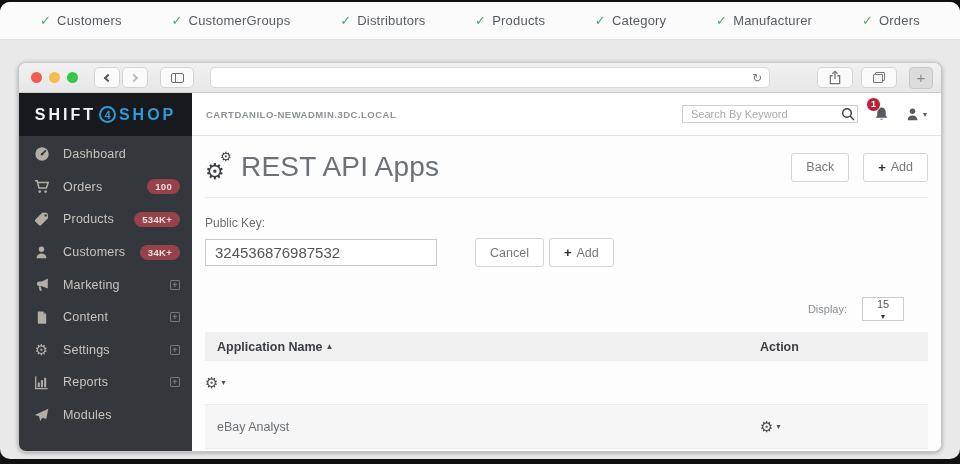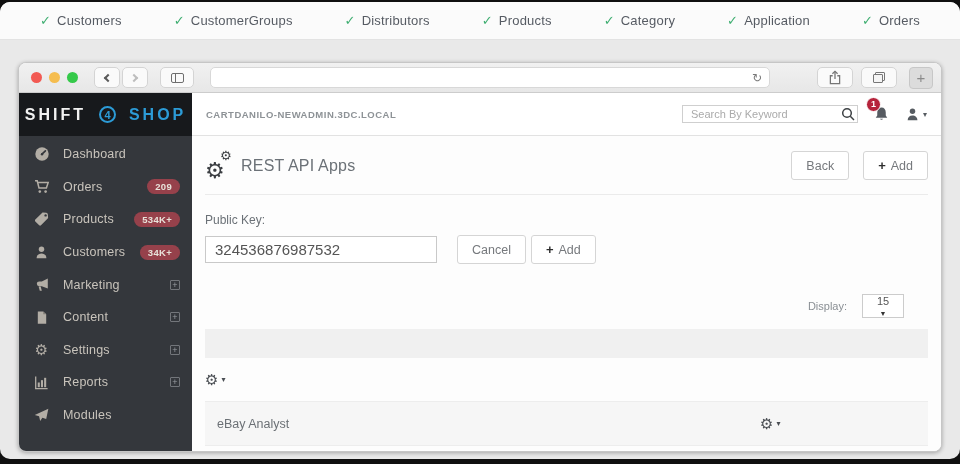--- a/index.html
+++ b/index.html
@@ -51,21 +51,21 @@
                      border:1.5px solid #777; border-radius:1px; }
   .tabs-ic::after { content:""; position:absolute; left:0; bottom:0; width:8px; height:7px;
                     border:1.5px solid #777; border-radius:1px; background:#f5f5f5; }
   .newtab-btn { width:24px; height:22px; background:#dcdcdc; border:1px solid #c7c7c7;
                 border-radius:4px; display:flex; align-items:center; justify-content:center;
                 color:#8a8a8a; font-size:15px; font-weight:400; margin-left:4px; }
 
   
   .sidebar { position:absolute; left:0; top:30px; bottom:0; width:173px; background:#34373c; }
   .logo { height:43px; background:#17191c; display:flex; align-items:center; justify-content:center;
-          gap:12px; }
+          gap:2px; }
   .logo .w { color:#f2f2f2; font-size:16px; font-weight:bold; letter-spacing:3px; }
   .logo .four { width:17px; height:17px; border:2px solid #2c9bd6; border-radius:50%;
                 color:#2c9bd6; font-size:11px; font-weight:bold; display:flex;
                 align-items:center; justify-content:center; margin:0 1px; }
   .logo .b { color:#2c9bd6; font-size:16px; font-weight:bold; letter-spacing:3px; }
   .menu { padding-top:2px; }
   .mitem { height:32.6px; display:flex; align-items:center; padding:0 12px 0 14px; cursor:default; }
   .mitem .mico { width:17px; display:flex; justify-content:center; align-items:center; }
   .mitem .mlabel { margin-left:13px; font-size:12.5px; color:#c9c4bc; letter-spacing:.2px; }
   .badge { margin-left:auto; background:#96414b; color:#e8e2da; font-size:9.5px; font-weight:bold;
@@ -92,31 +92,31 @@
   .user-wrap { display:flex; align-items:center; gap:3px; }
   .caret { font-size:8px; color:#565b61; }
 
   
   .content { position:absolute; left:173px; top:73px; right:0; bottom:0; background:#fdfdfd;
              padding:0 13px; }
   .page-head { margin-top:15px; display:flex; align-items:center; }
   .title-ico { position:relative; width:30px; height:26px; color:#3b3e42; }
   .title-ico .g1 { position:absolute; left:0; bottom:-3px; font-size:22px; line-height:1; }
   .title-ico .g2 { position:absolute; left:15px; top:-4px; font-size:13px; line-height:1; }
-  .page-title { font-size:16px; color:#6b7177; font-weight:400; margin-left:6px; letter-spacing:.2px; }
+  .page-title { font-size:28px; color:#6b7177; font-weight:400; margin-left:6px; letter-spacing:.2px; }
   .head-btns { margin-left:auto; display:flex; gap:14px; }
   .btn { background:#fff; border:1px solid #d5d5d5; border-radius:3px; color:#76797d;
          font-size:12.5px; padding:6px 14px; display:flex; align-items:center; gap:5px; }
   .btn .plus { color:#2d2d2d; font-weight:bold; font-size:13px; }
   .content-divider { margin-top:14px; border-bottom:1px solid #ebebeb; }
   .pk-label { margin-top:18px; font-size:12px; color:#6b7177; }
   .pk-row { margin-top:8px; display:flex; align-items:center; }
   .pk-input { width:232px; height:27px; border:1px solid #c9c9c9; font-size:15px; color:#555;
               padding:0 9px; outline:none; }
-  .pk-btns { display:flex; gap:5px; margin-left:20px; }
+  .pk-btns { display:flex; gap:5px; margin-left:38px; }
   .display-row { margin-top:30px; display:flex; justify-content:flex-end; align-items:center; gap:15px;
                  padding-right:24px; }
   .display-label { font-size:11px; color:#8a8f94; }
   .select { width:42px; height:24px; border:1px solid #cccccc; background:#fff; display:flex;
             align-items:center; justify-content:space-between; padding:0 6px; font-size:11px;
             color:#555;flex-direction:column; }
   .select .sel-arrow { font-size:7px; color:#333; }
   .table { margin-top:11px; }
   .thead { height:29px; background:#f0f0f0; display:flex; align-items:center; font-size:12.5px;
            font-weight:bold; color:#3a3d42; }
@@ -151,21 +151,21 @@
     <div class="chk-item">
       <span class="tick">✓</span>
       <span>Products</span>
     </div>
     <div class="chk-item">
       <span class="tick">✓</span>
       <span>Category</span>
     </div>
     <div class="chk-item">
       <span class="tick">✓</span>
-      <span>Application</span>
+      <span>Manufacturer</span>
     </div>
     <div class="chk-item">
       <span class="tick">✓</span>
       <span>Orders</span>
     </div>
   </div>
 
   <div class="browser">
 
     <div class="toolbar">
@@ -225,21 +225,21 @@
 
         <div class="mitem">
           <span class="mico">
             <svg width="16" height="16" viewBox="0 0 16 16" fill="none" stroke="#b2ada5" stroke-width="1.5">
                 <path d="M1 1.8h2.2L5 9h7.4l1.8-5.6H4.3"></path>
                 <circle cx="5.8" cy="12.6" r="1.3" fill="#b2ada5" stroke="none"></circle>
                 <circle cx="11.6" cy="12.6" r="1.3" fill="#b2ada5" stroke="none"></circle>
               </svg>
           </span>
           <span class="mlabel">Orders</span>
-          <span class="badge">209</span>
+          <span class="badge">100</span>
         </div>
 
         <div class="mitem">
           <span class="mico">
             <svg width="16" height="16" viewBox="0 0 16 16" fill="#b2ada5">
                 <path d="M1.3 8.6L8 1.9c.3-.3.7-.4 1.1-.4l3.2.3c.8.1 1.4.7 1.5 1.5l.3 3.2c0 .4-.1.8-.4 1.1L7 14.3c-.5.5-1.3.5-1.8 0L1.3 10.4c-.5-.5-.5-1.3 0-1.8z"></path>
                 <circle cx="11.6" cy="4.4" r="1.2" fill="#34373c"></circle>
               </svg>
           </span>
           <span class="mlabel">Products</span>
@@ -377,20 +377,27 @@
       <div class="display-row">
         <span class="display-label">Display:</span>
         <div class="select">
           <span>15</span>
           <span class="sel-arrow">▼</span>
         </div>
       </div>
 
       <div class="table">
         <div class="thead">
+          <div class="col-name">
+            <span>Application Name</span>
+            <span class="sort">▲</span>
+          </div>
+          <div class="col-action">
+            <span>Action</span>
+          </div>
         </div>
         <div class="trow">
           <div class="col-action">
             <span class="action-gear">
               <span class="ag">⚙</span>
               <span class="caret">▾</span>
             </span>
           </div>
         </div>
         <div class="trow alt">

